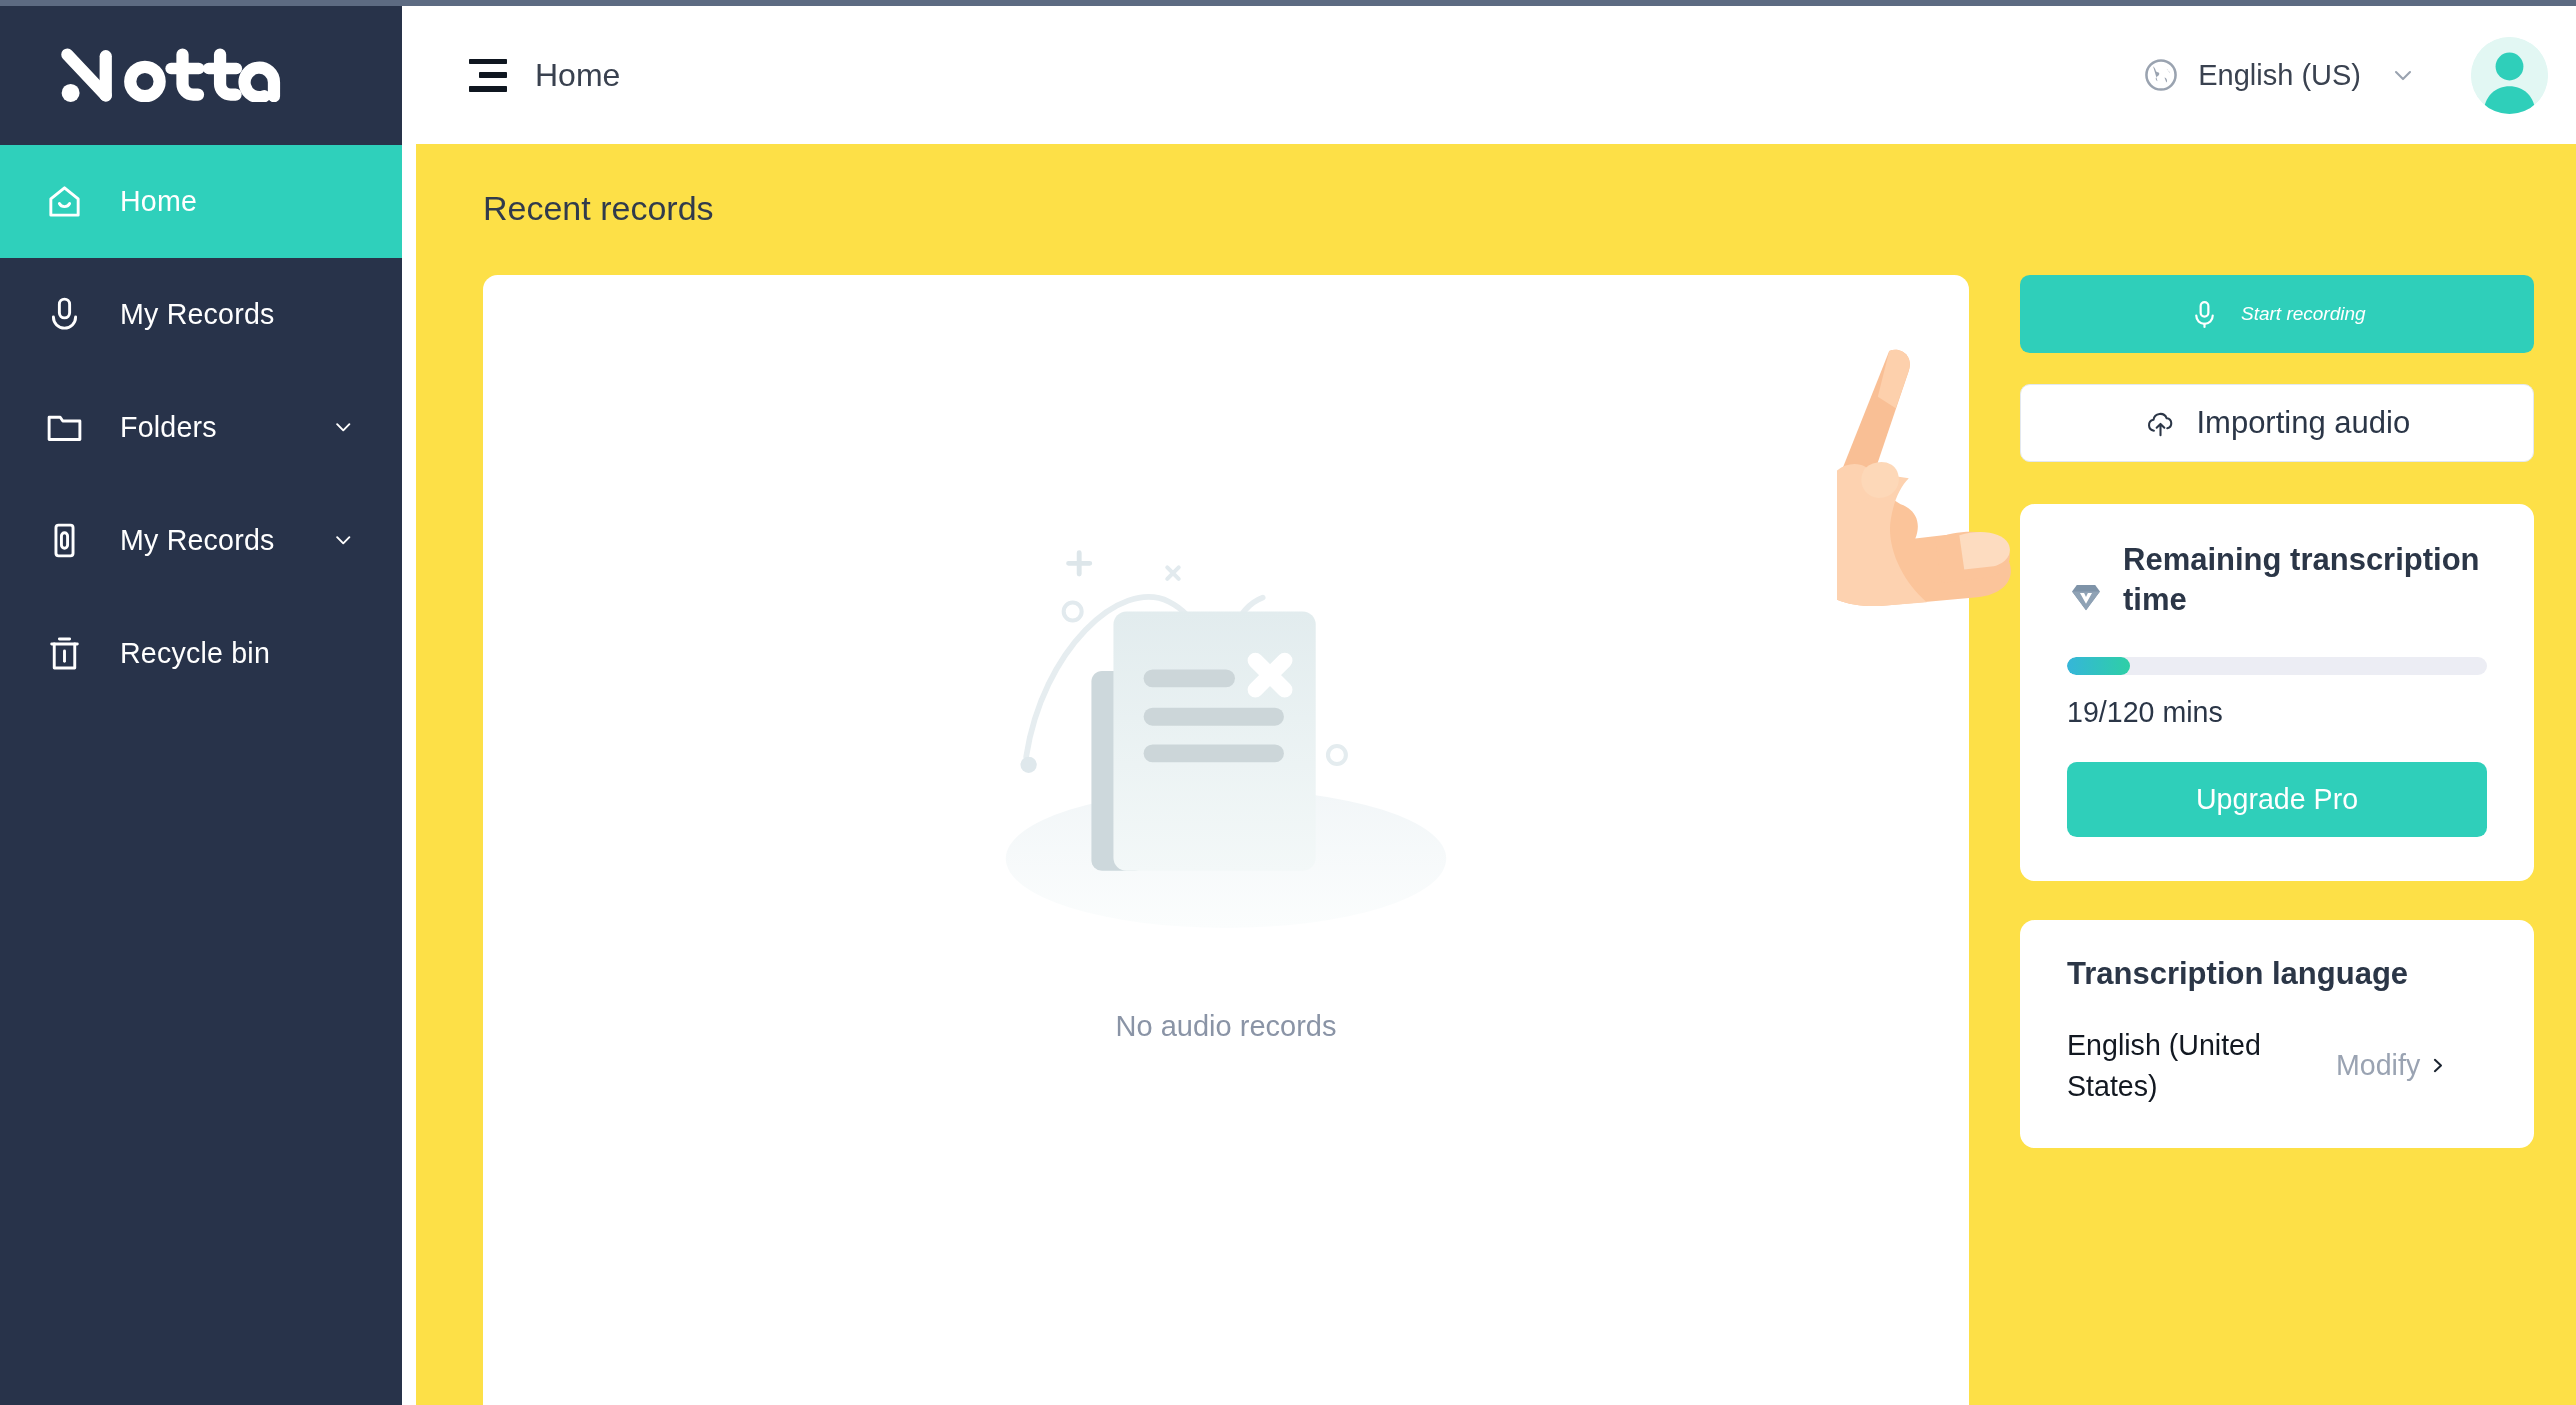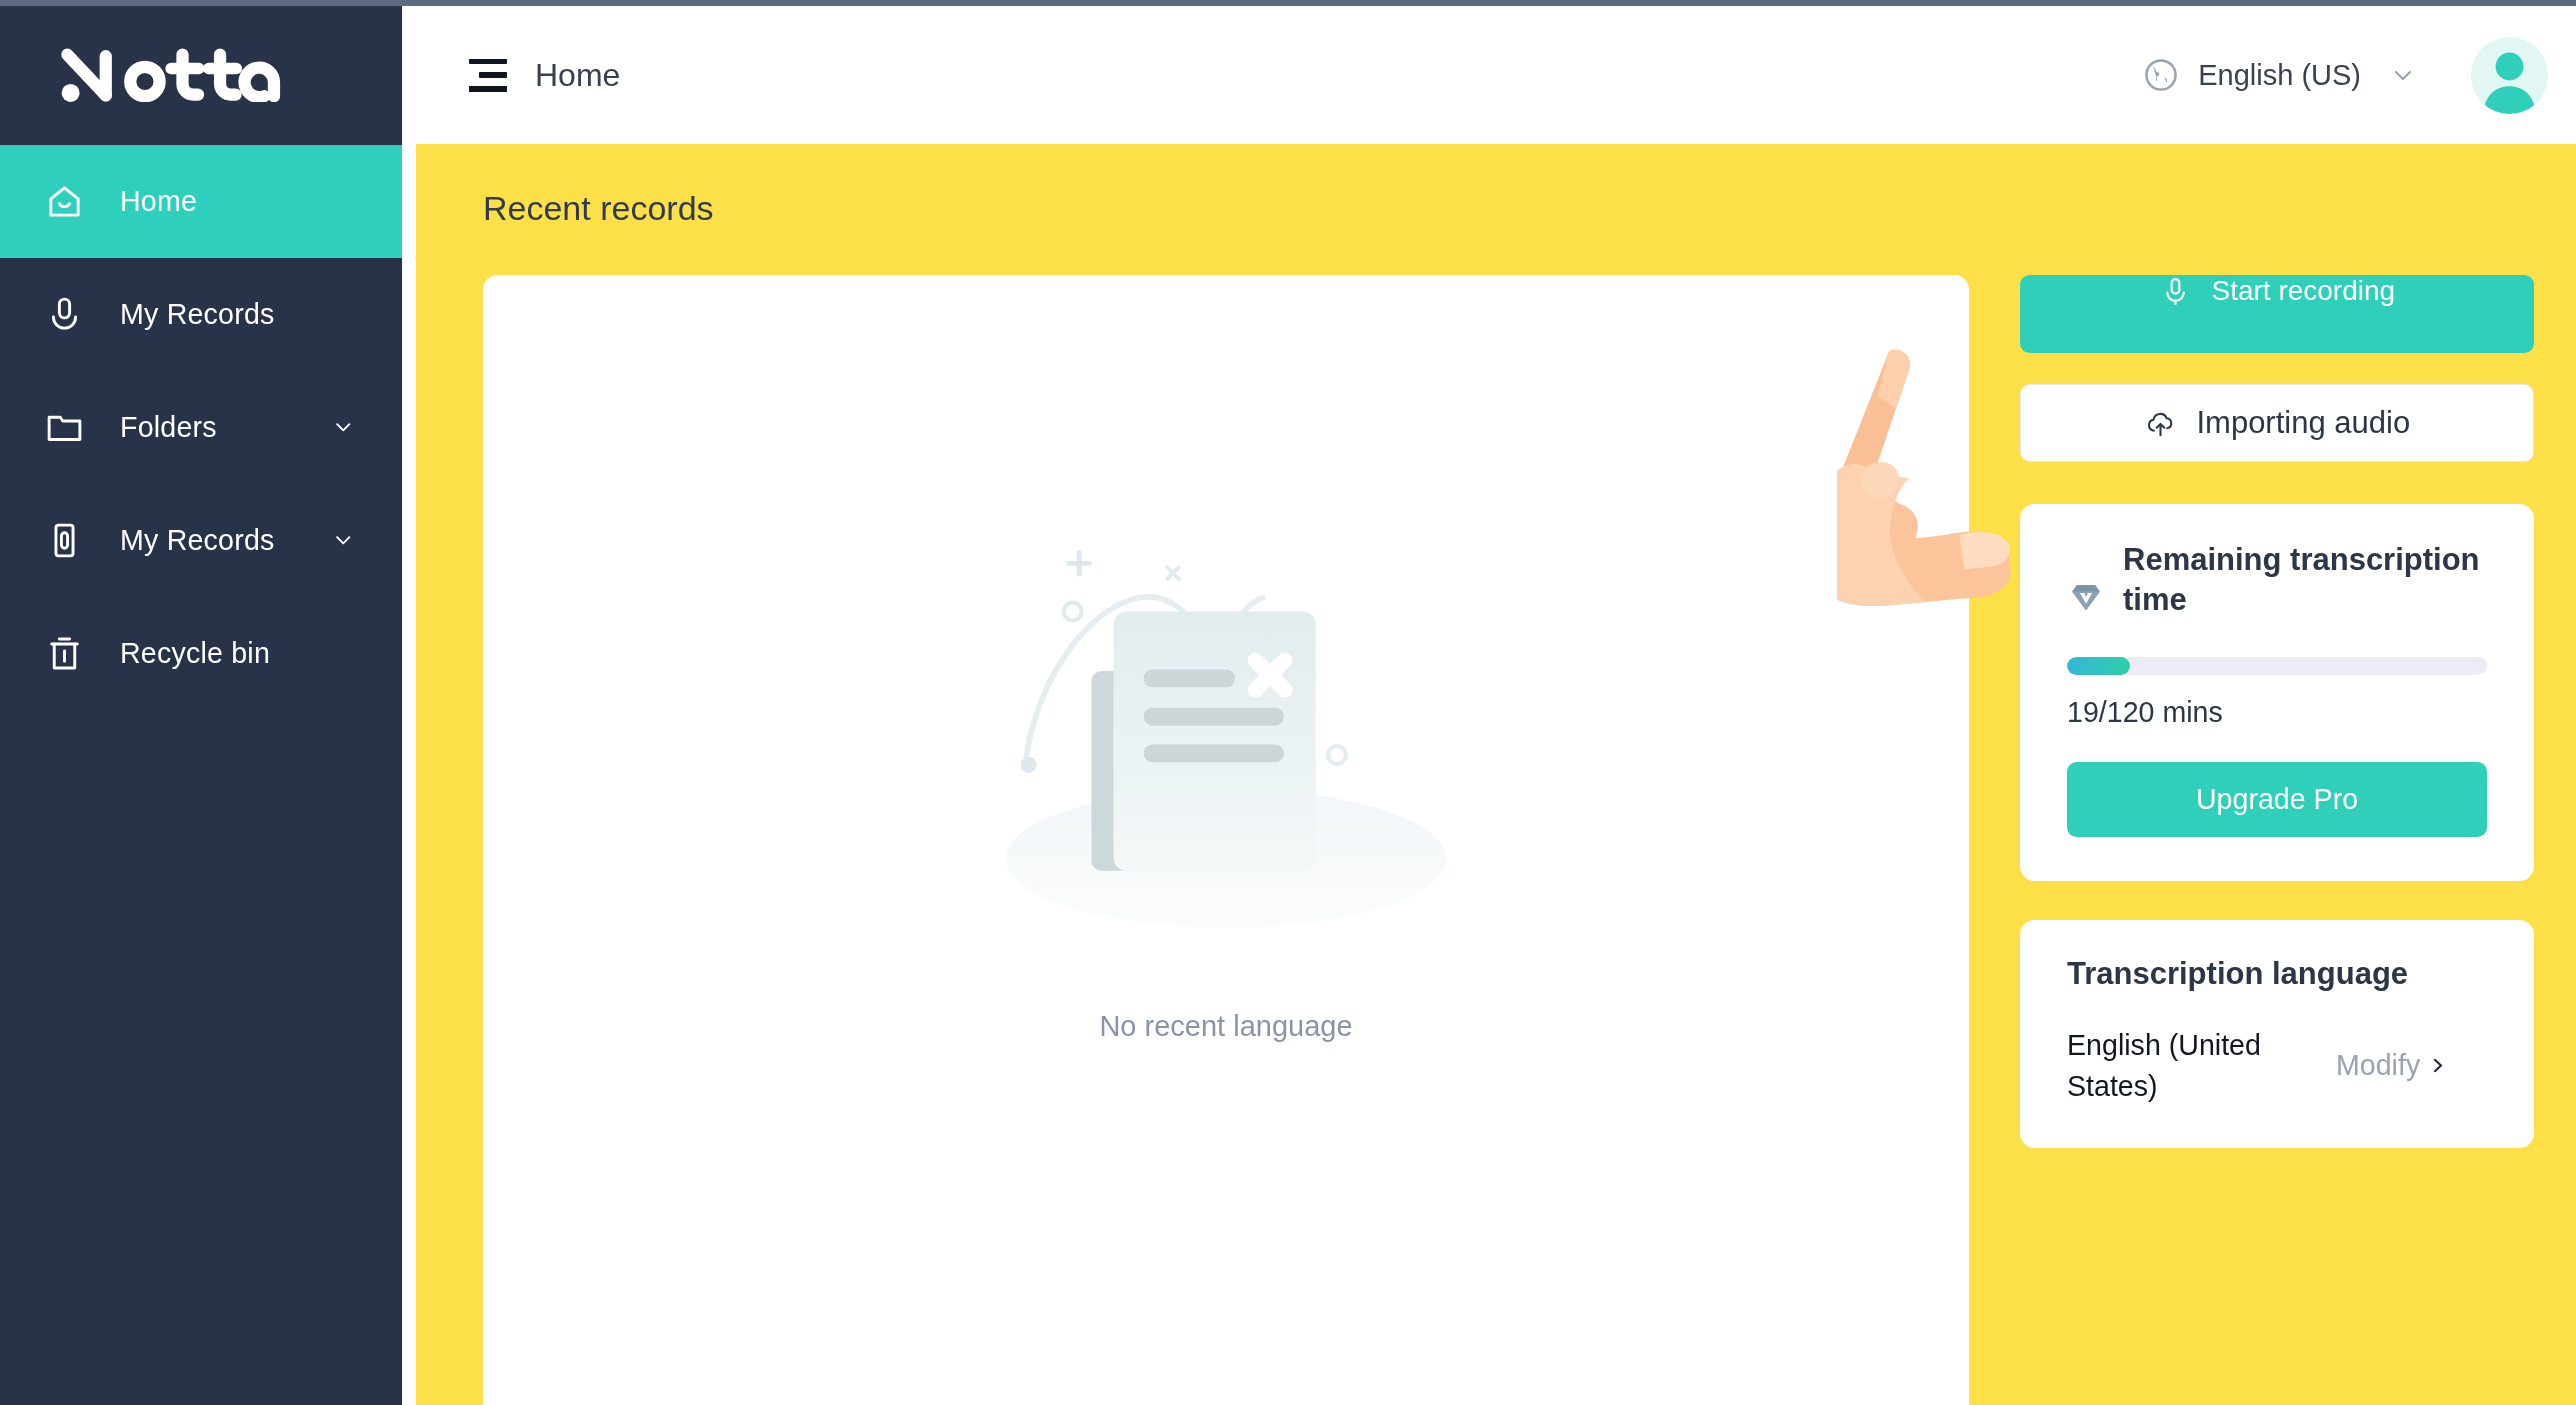--- a/index.html
+++ b/index.html
@@ -126,24 +126,25 @@
 
   
   .rail {
     position: absolute; left: 1604px; top: 131px;
     width: 514px;
     display: flex; flex-direction: column;
   }
   .btn-record {
     height: 78px; border-radius: 9.8px;
     background: #2fcfba;
-    display: flex; align-items: flex-start; justify-content: center;
-    color: #ffffff; font-size: 28px;
+    display: flex; align-items: center; justify-content: center;
+    color: #ffffff; font-size: 19px;
     cursor: pointer; position: relative; border: none;
     font-family: "Liberation Sans", sans-serif;
+    font-style: italic;
   }
   .btn-record .mic { margin-right: 19.6px; display: flex; }
   .btn-import {
     margin-top: 31px;
     height: 78px; border-radius: 9.8px;
     background: #ffffff; border: 1.6px solid #e3e8ef;
     display: flex; align-items: center; justify-content: center;
     color: #2b3647; font-size: 31px;
     cursor: pointer;
     font-family: "Liberation Sans", sans-serif;
@@ -362,21 +363,21 @@
           <rect x="155" y="185" width="66" height="245" rx="13" fill="#cdd8dc"></rect>
 
           <rect x="182" y="112" width="248" height="318" rx="16" fill="url(#docGrad)"></rect>
 
           <rect x="219" y="183" width="112" height="22" rx="11" fill="#ccd6d9"></rect>
           <rect x="219" y="230" width="172" height="22" rx="11" fill="#ccd6d9"></rect>
           <rect x="219" y="275" width="172" height="22" rx="11" fill="#ccd6d9"></rect>
 
           <path d="M356 172 L392 208 M392 172 L356 208" stroke="#ffffff" stroke-width="19" stroke-linecap="round"></path>
         </svg>
-        <div class="empty-label">No recent language</div>
+        <div class="empty-label">No audio records</div>
       </div>
     </section>
 
     <div class="rail">
 
       <button class="btn-record">
         <span class="mic">
           <svg width="33" height="33" viewBox="0 0 24 24" fill="none" stroke="#ffffff" stroke-width="1.6" stroke-linecap="round">
             <rect x="9.2" y="3" width="5.6" height="10.5" rx="2.8"></rect>
             <path d="M6 12.8 a6 6 0 0 0 12 0"></path>

